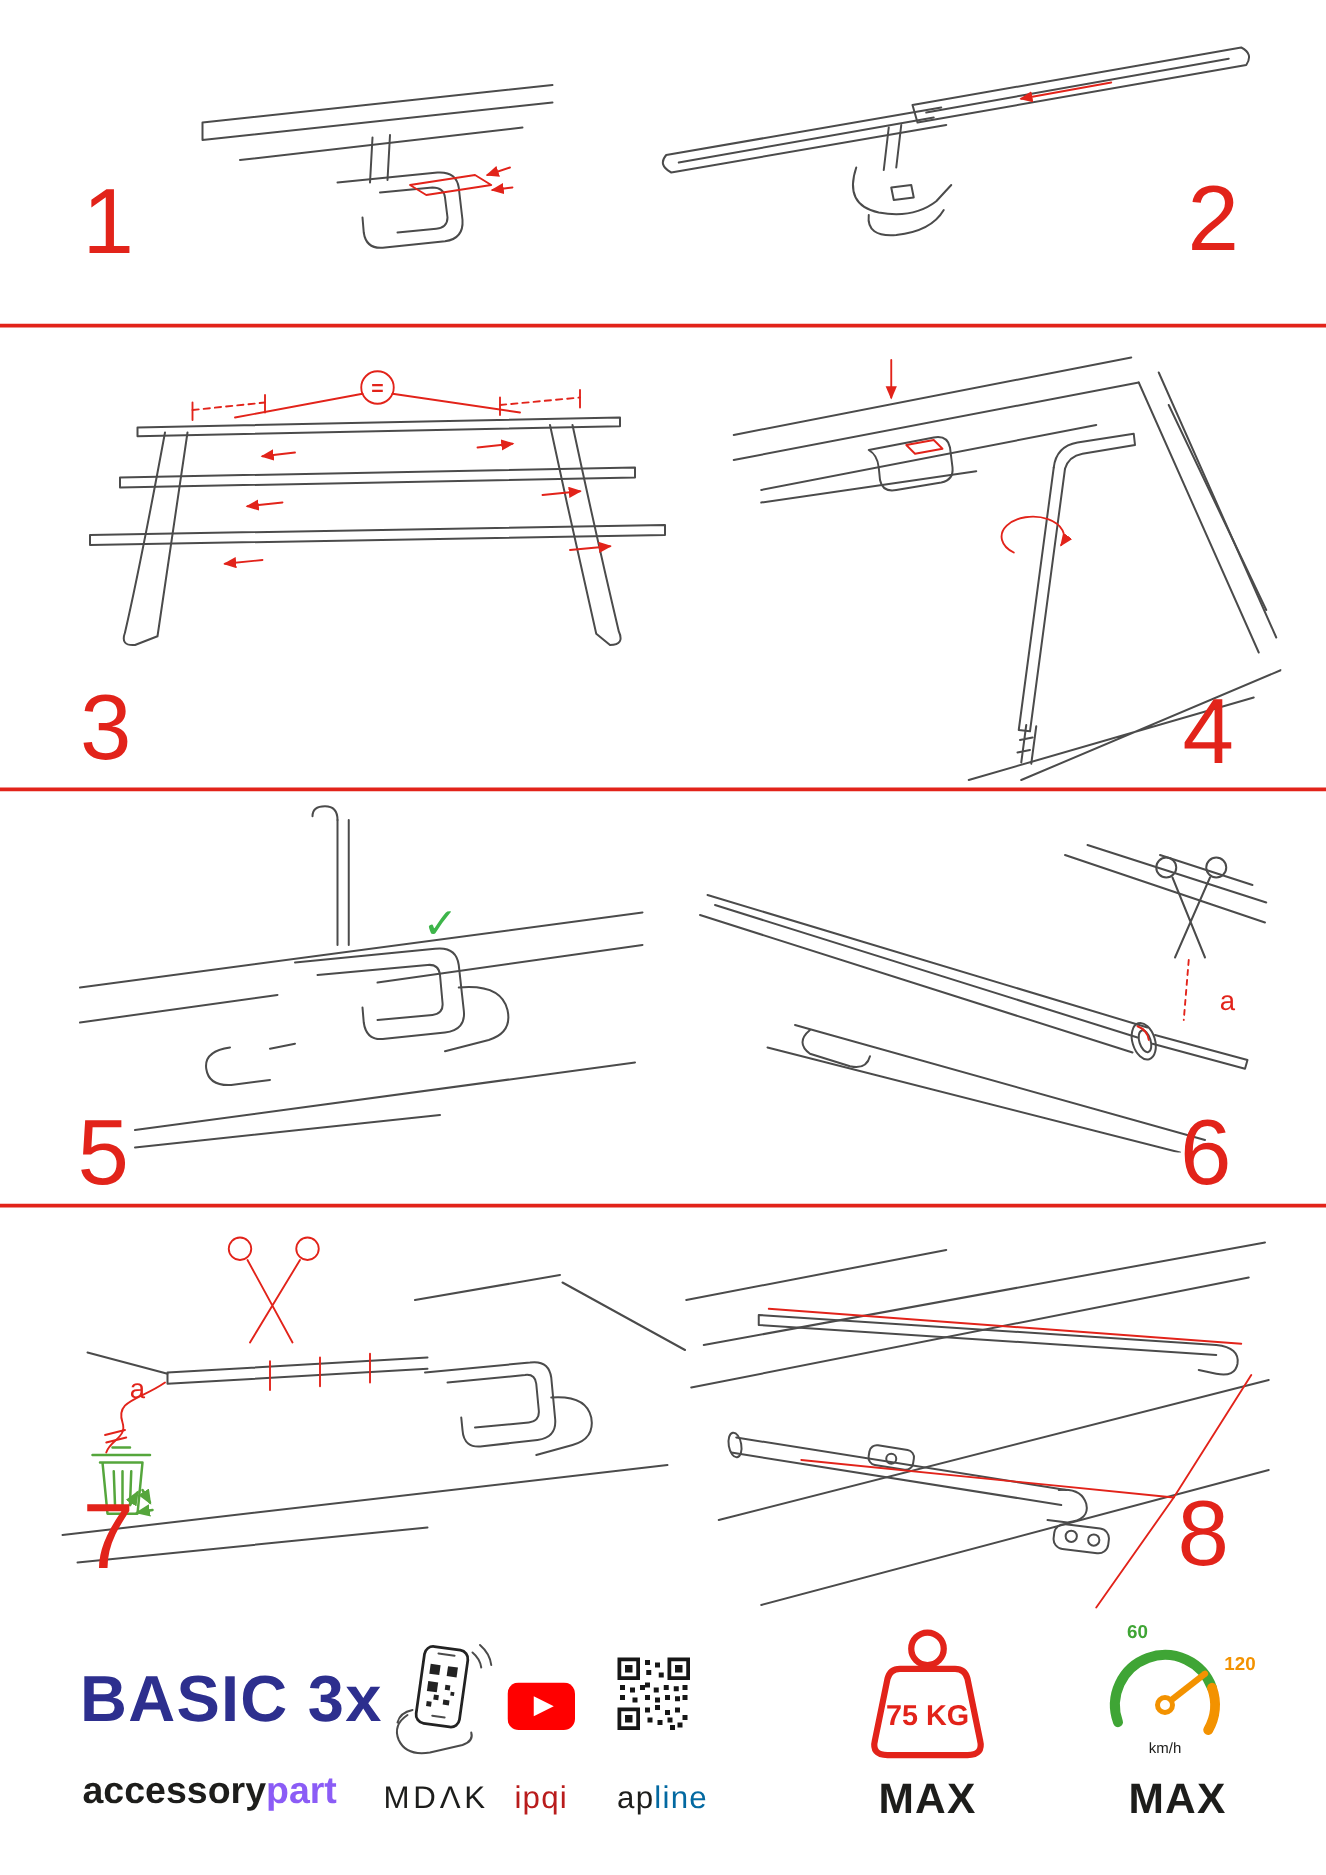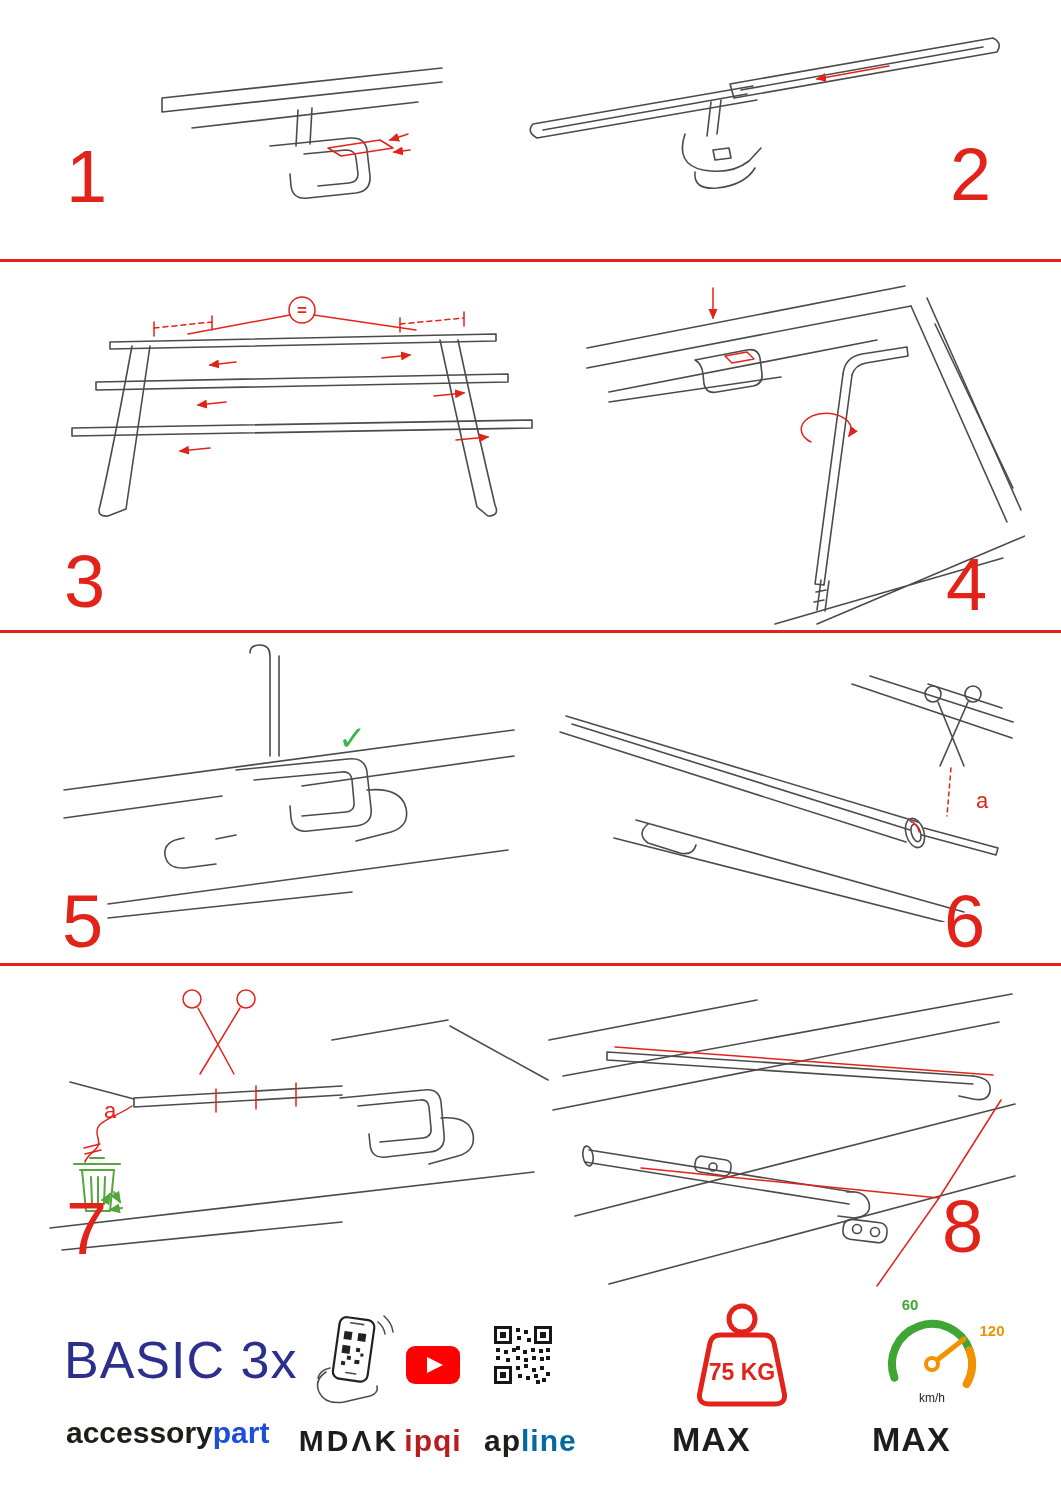--- a/index.html
+++ b/index.html
@@ -5,29 +5,29 @@
   html,body{margin:0;padding:0;background:#ffffff;}
   .page{position:relative;width:1061px;height:1500px;background:#fff;overflow:hidden;
         font-family:"Liberation Sans","DejaVu Sans",sans-serif;}
   .abs{position:absolute;}
   .divider{position:absolute;left:0;width:1061px;height:3px;background:#e2231a;}
   .num{position:absolute;font-size:74px;line-height:1;font-weight:400;color:#e2231a;}
   .ln{fill:none;stroke:#4b4b4b;stroke-width:1.6;stroke-linecap:round;stroke-linejoin:round;}
   .rd{fill:none;stroke:#e2231a;stroke-width:1.5;stroke-linecap:round;stroke-linejoin:round;}
   .bin{fill:none;stroke:#55a63c;stroke-width:2;stroke-linecap:round;stroke-linejoin:round;}
   .rtxt{fill:#e2231a;font-family:"Liberation Sans","DejaVu Sans",sans-serif;}
-  .brand-title{position:absolute;left:64px;top:1330px;font-size:52px;font-weight:400;
+  .brand-title{position:absolute;left:64px;top:1330px;font-size:52px;font-weight:700;
                letter-spacing:1px;color:#2d2f8e;}
   .brand-sub{position:absolute;left:66px;top:1416px;font-size:30px;font-weight:700;color:#1d1d1b;}
-  .brand-sub .red{color:#1d4ed8;}
-  .pt-label{position:absolute;font-weight:700;font-size:30px;color:#1d1d1b;
+  .brand-sub .red{color:#8b5cf6;}
+  .pt-label{position:absolute;font-weight:400;font-size:25px;color:#1d1d1b;
             letter-spacing:3px;text-align:center;}
   .pt-label.red{color:#b91c1c;}
   .max-label{position:absolute;font-weight:700;font-size:34px;color:#1d1d1b;
-             width:140px;letter-spacing:1px;}
+             text-align:center;width:140px;letter-spacing:1px;}
 </style>
 </head>
 <body>
 
 <div class="page">
 
   <section>
     <svg class="abs" style="left:150px;top:48px" width="300" height="195" viewBox="0 0 300 195">
       <defs>
           <marker id="a1" markerWidth="8" markerHeight="8" refX="6" refY="3" orient="auto">

